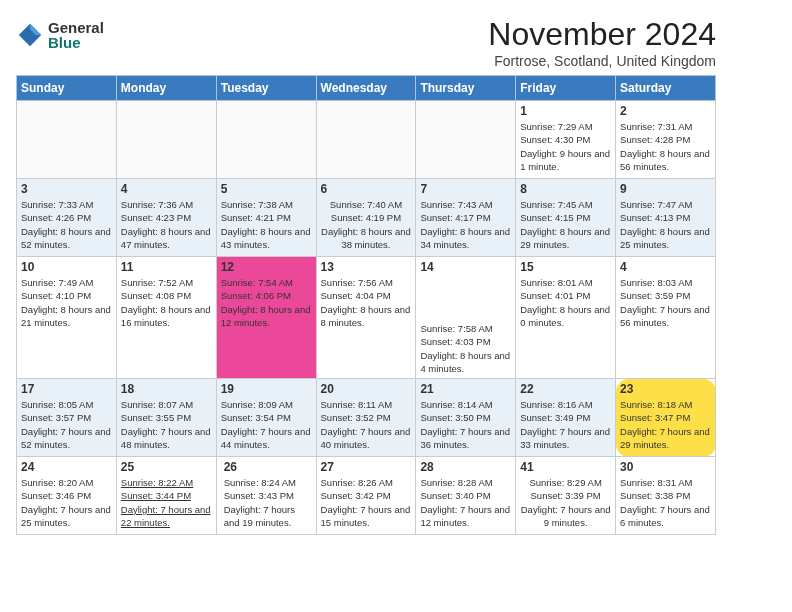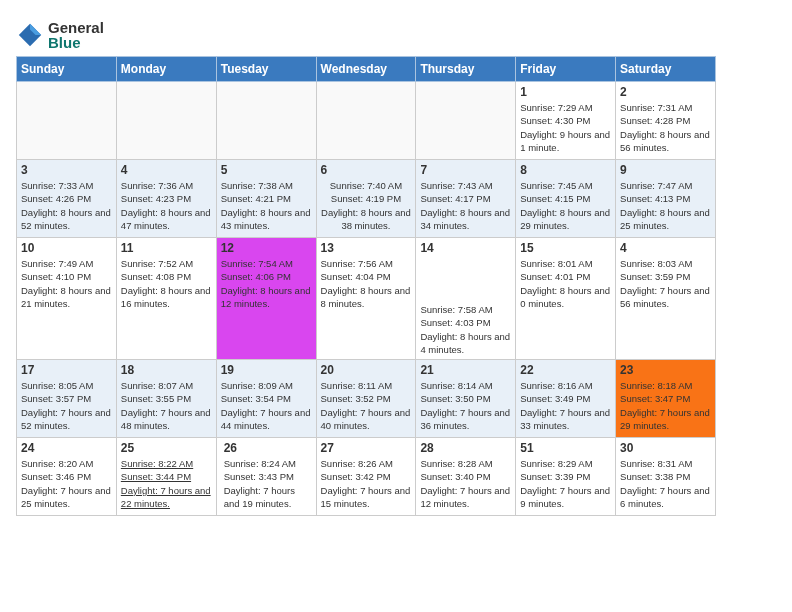--- a/index.html
+++ b/index.html
@@ -110,20 +110,24 @@
   <div class="header-row">
     <div class="logo">
       <svg class="logo-icon" viewBox="0 0 40 40">
         <polygon points="20,4 36,20 20,36 4,20" fill="#2b6cb0"></polygon>
         <polygon points="20,4 36,20 28,20 20,12" fill="#4a9de0"></polygon>
       </svg>
       <div class="logo-text">
         <span class="logo-general">General</span>
         <span class="logo-blue">Blue</span>
       </div>
+    </div>
+    <div class="title-block">
+      <div class="month-title">November 2024</div>
+      <div class="location">Fortrose, Scotland, United Kingdom</div>
     </div>
   </div>
 
   <table class="calendar">
     <thead>
       <tr>
         <th>Sunday</th>
         <th>Monday</th>
         <th>Tuesday</th>
         <th>Wednesday</th>
@@ -202,21 +206,21 @@
             <div class="day-info" style="white-space: pre-line;">Sunrise: 7:49 AM
 Sunset: 4:10 PM
 Daylight: 8 hours and 21 minutes.</div>
           </td>
           <td style="background: rgb(255, 255, 255);">
             <span class="day-num">11</span>
             <div class="day-info" style="white-space: pre-line;">Sunrise: 7:52 AM
 Sunset: 4:08 PM
 Daylight: 8 hours and 16 minutes.</div>
           </td>
-          <td style="background: #d946ef;">
+          <td style="background: #ec4899;">
             <span class="day-num">12</span>
             <div class="day-info" style="white-space: pre-line;">Sunrise: 7:54 AM
 Sunset: 4:06 PM
 Daylight: 8 hours and 12 minutes.</div>
           </td>
           <td style="background: rgb(255, 255, 255);">
             <span class="day-num">13</span>
             <div class="day-info" style="white-space: pre-line;">Sunrise: 7:56 AM
 Sunset: 4:04 PM
 Daylight: 8 hours and 8 minutes.</div>
@@ -270,21 +274,21 @@
             <div class="day-info" style="white-space: pre-line;">Sunrise: 8:14 AM
 Sunset: 3:50 PM
 Daylight: 7 hours and 36 minutes.</div>
           </td>
           <td style="background: rgb(232, 240, 248);">
             <span class="day-num">22</span>
             <div class="day-info" style="white-space: pre-line;">Sunrise: 8:16 AM
 Sunset: 3:49 PM
 Daylight: 7 hours and 33 minutes.</div>
           </td>
-          <td style="background: #f97316;">
+          <td style="background: #fde047; border-radius: 13px;">
             <span class="day-num">23</span>
             <div class="day-info" style="white-space: pre-line;">Sunrise: 8:18 AM
 Sunset: 3:47 PM
 Daylight: 7 hours and 29 minutes.</div>
           </td>
         </tr>
         <tr style="background: rgb(255, 255, 255);">
           <td style="background: rgb(255, 255, 255);">
             <span class="day-num">24</span>
             <div class="day-info" style="white-space: pre-line;">Sunrise: 8:20 AM
@@ -309,22 +313,22 @@
 Sunset: 3:42 PM
 Daylight: 7 hours and 15 minutes.</div>
           </td>
           <td style="background: rgb(255, 255, 255);">
             <span class="day-num">28</span>
             <div class="day-info" style="white-space: pre-line;">Sunrise: 8:28 AM
 Sunset: 3:40 PM
 Daylight: 7 hours and 12 minutes.</div>
           </td>
           <td style="background: rgb(255, 255, 255);">
-            <span class="day-num">51</span>
-            <div class="day-info" style="white-space: pre-line;">Sunrise: 8:29 AM
+            <span class="day-num">41</span>
+            <div class="day-info" style="white-space: pre-line; text-align: center;">Sunrise: 8:29 AM
 Sunset: 3:39 PM
 Daylight: 7 hours and 9 minutes.</div>
           </td>
           <td style="background: rgb(255, 255, 255);">
             <span class="day-num">30</span>
             <div class="day-info" style="white-space: pre-line;">Sunrise: 8:31 AM
 Sunset: 3:38 PM
 Daylight: 7 hours and 6 minutes.</div>
           </td>
         </tr>

